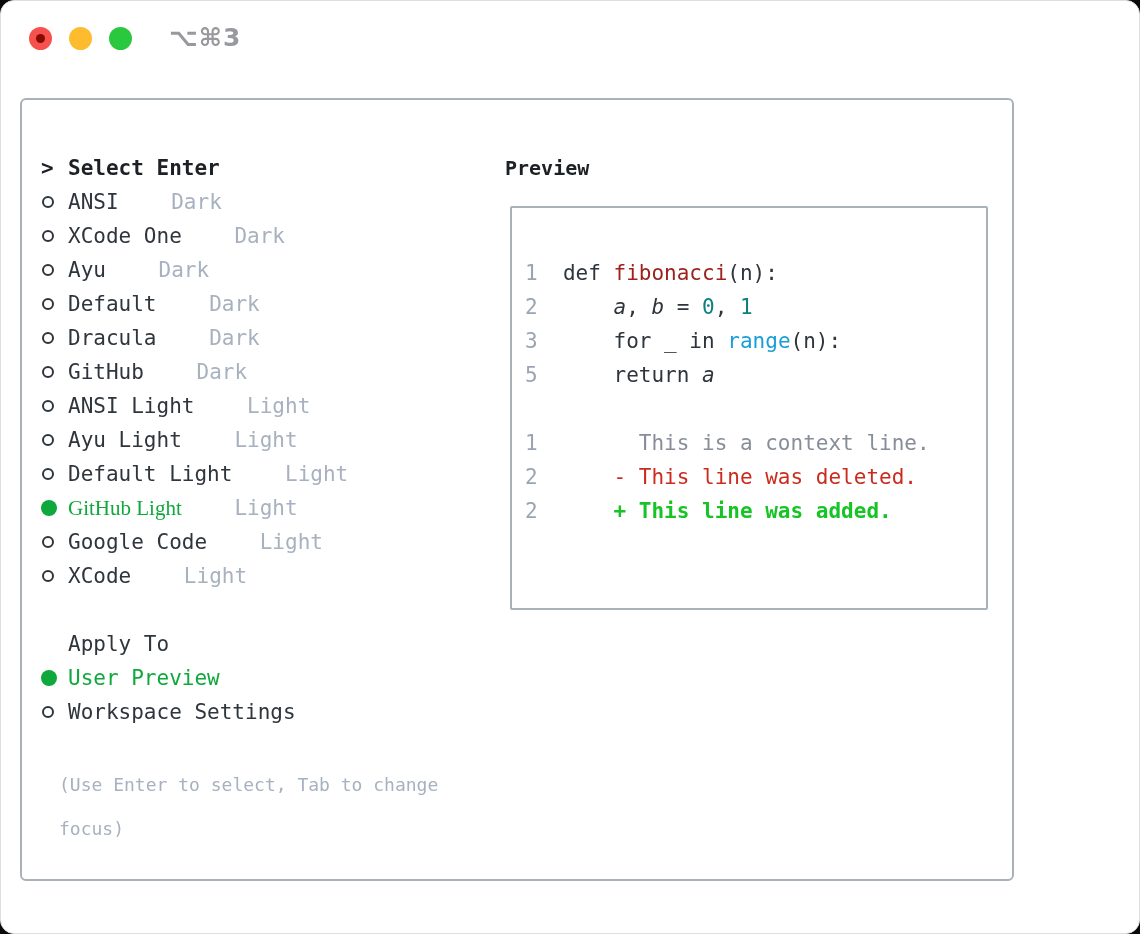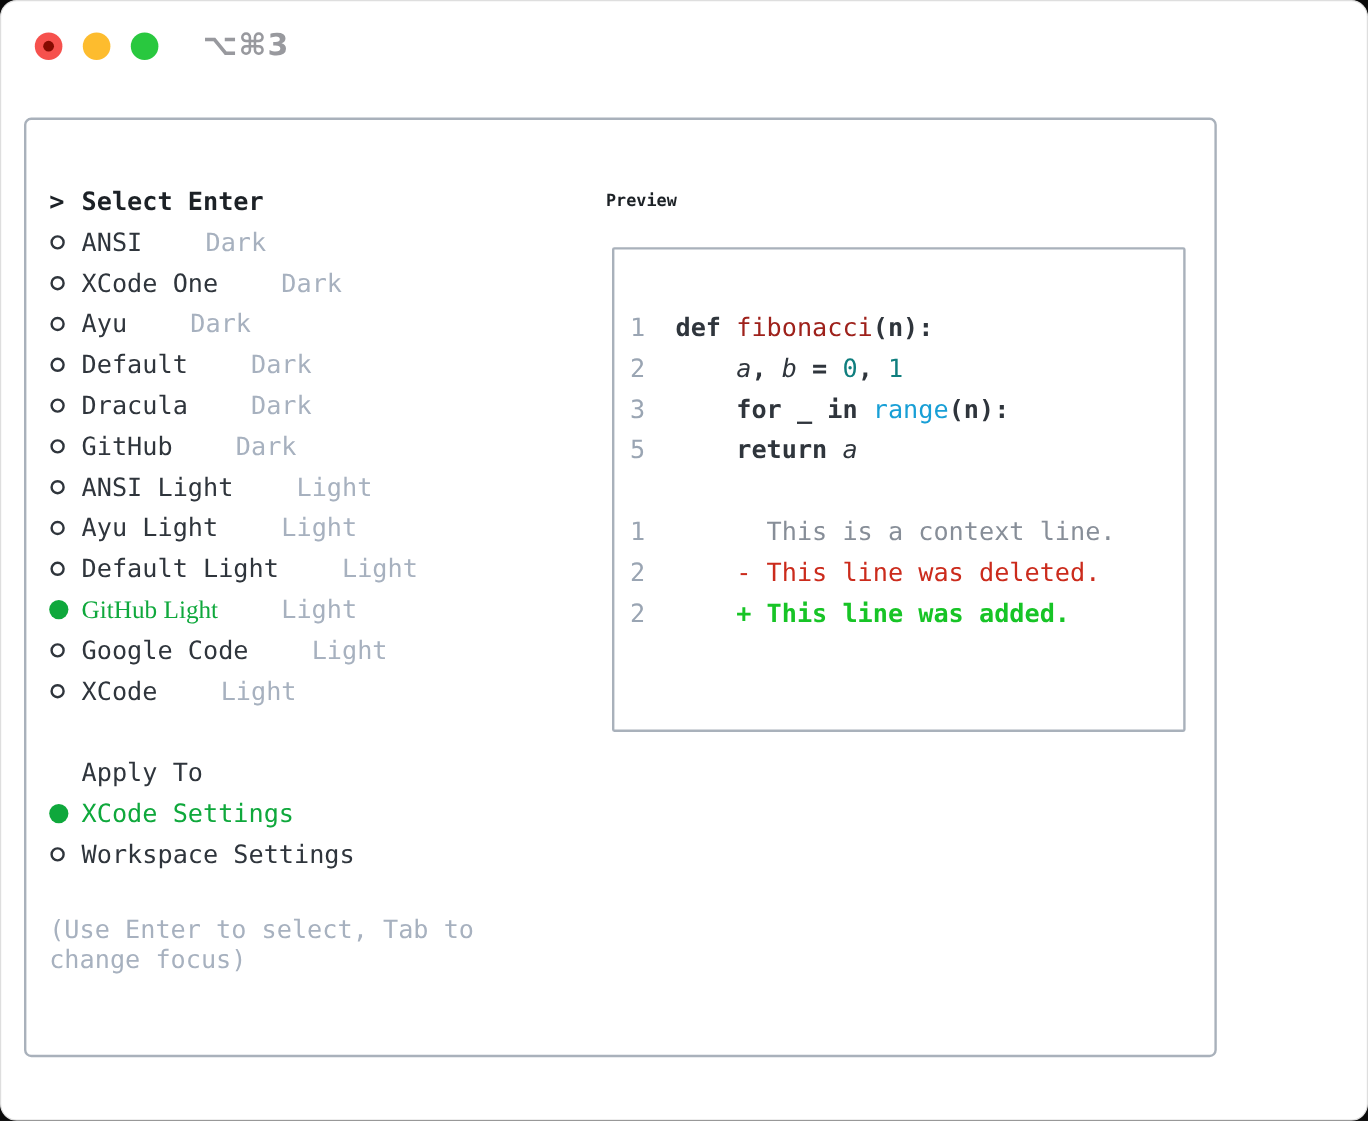--- a/index.html
+++ b/index.html
@@ -35,31 +35,31 @@
   .cursor-glyph { font-weight:bold; color:var(--text_black); font-size:21px; }
   .circle { width:12px; height:12px; border:2.5px solid var(--text_dark); border-radius:50%; margin-left:1px; }
   .dot { width:16px; height:16px; background:var(--accent_green); border-radius:50%; }
   .hdr { font-weight:bold; color:var(--text_black); }
   .t-name { color:var(--text_dark); white-space:pre; }
   .t-variant { color:var(--muted_gray); white-space:pre;margin-left:40px; }
   .theme-row { cursor:pointer; }
   .theme-row.selected .t-name { color:var(--accent_green);font-family:Liberation Serif, serif; }
   .apply-row.selected .t-name { color:var(--accent_green); }
   .spacer { height:34px; }
-  .hint { width:400px; font-size:21px; line-height:25px; color:var(--muted_gray); }
+  .hint { width:400px; font-size:18px; line-height:44px; color:var(--muted_gray);margin-left:18px; }
 
   
   .preview-title { position:absolute; left:483px; top:51px; height:34px; line-height:34px;
-                   font-size:14px; font-weight:bold; color:var(--text_black); }
+                   font-size:20px; font-weight:bold; color:var(--text_black); }
   .preview-box { position:absolute; left:488px; top:106px; width:478px; height:404px;
                  border:2px solid var(--border_gray); border-radius:2px; background:#fff;
                  padding:48px 0 0 13px; overflow:hidden; }
   .pline { height:34px; line-height:34px; font-size:21px; white-space:pre; }
   .ln { color:var(--line_number); }
-  .tok-plain   { color:var(--text_dark);font-weight:bold; }
+  .tok-plain   { color:var(--text_dark); }
   .tok-var     { color:var(--text_dark); font-style:italic; }
   .tok-func    { color:var(--function_red);text-align:right; }
   .tok-number  { color:var(--number_teal); }
   .tok-builtin { color:var(--builtin_blue); }
   .tok-context { color:var(--context_gray); }
   .tok-deleted { color:var(--deleted_red); }
   .tok-added   { color:var(--added_green);font-weight:bold; }
 </style>
 </head>
 <body>
@@ -179,21 +179,21 @@
       <div class="row">
         <span class="marker"></span>
         <span>Apply To</span>
       </div>
 
       <div id="apply-list">
           <div class="row apply-row selected">
     <span class="marker">
               <span class="dot"></span>
             </span>
-    <span class="t-name">XCode Settings</span>
+    <span class="t-name">User Preview</span>
             <span class="t-variant"></span>
   </div>
           <div class="row apply-row">
     <span class="marker">
               <span class="circle"></span>
             </span>
     <span class="t-name">Workspace Settings</span>
             <span class="t-variant"></span>
   </div>
         </div>

